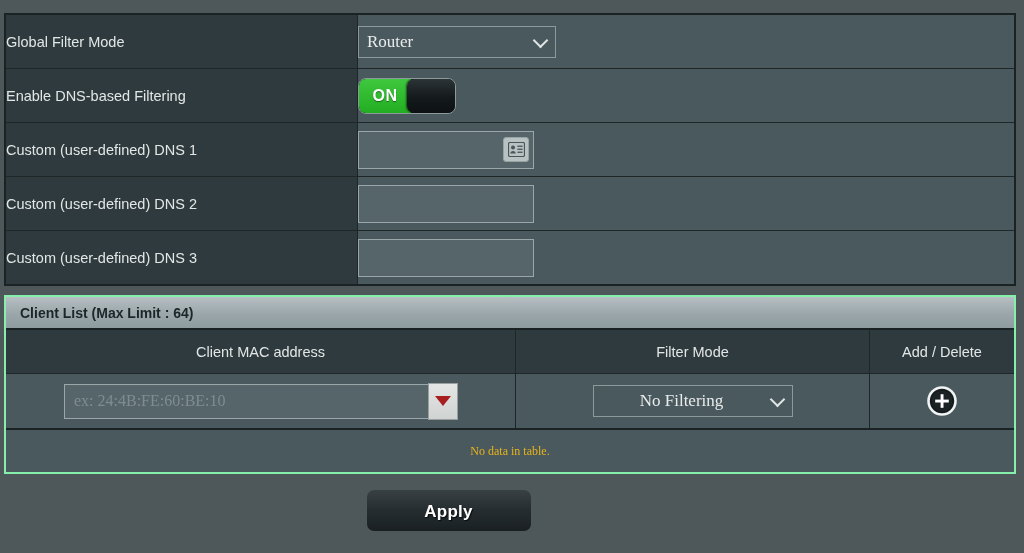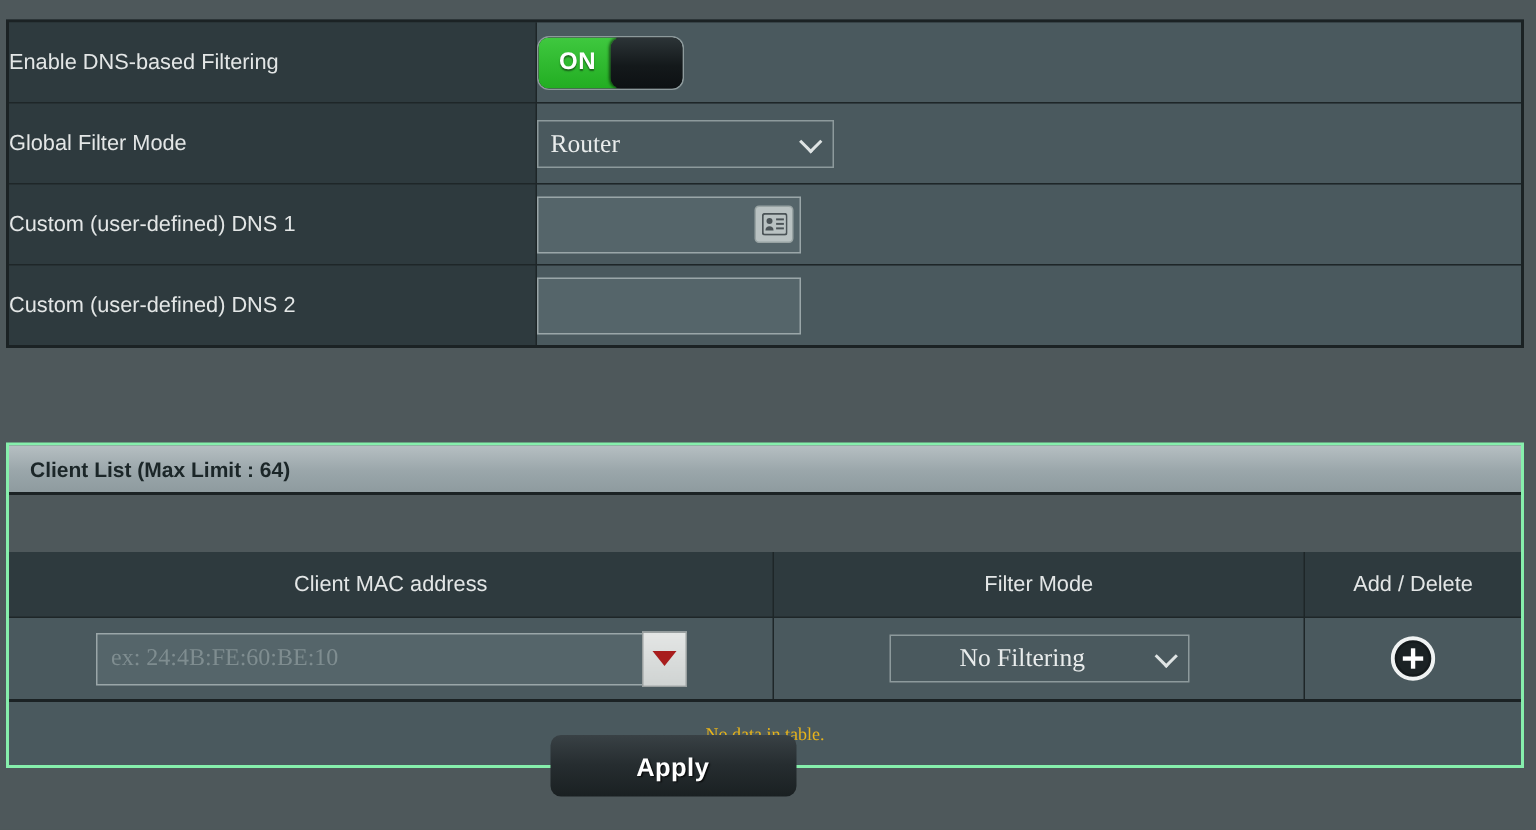--- a/index.html
+++ b/index.html
@@ -190,21 +190,20 @@
     font-size: 14px;
     font-weight: bold;
     padding-left: 14px;
     box-sizing: border-box;
     border-bottom: 2px solid #1b2224;
   }
   .client-table {
     width: 100%;
     border-collapse: collapse;
     table-layout: fixed;
-    margin-top: 38px;
   }
   .client-table th {
     background: #2e3a3e;
     color: #e3e6e6;
     font-size: 14.5px;
     font-weight: normal;
     height: 41px;
     border-right: 1px solid #1e2628;
     border-bottom: 1px solid #1e2628;
   }
@@ -308,37 +307,37 @@
 </style>
 </head>
 <body>
 
 <div class="page">
 
   <div class="settings-table">
     <table>
       <tbody>
           <tr>
+        <td class="cell-label">Global Filter Mode</td>
+        <td class="cell-value">
+          <div class="sel sel-global">
+            <span>Router</span>
+            <span class="chev"></span>
+          </div>
+        </td>
+      </tr>
+
+      <tr>
         <td class="cell-label">Enable DNS-based Filtering</td>
         <td class="cell-value">
           <div class="toggle">
             <div class="toggle-on-track">
               <span class="toggle-on-label">ON</span>
             </div>
             <div class="toggle-knob"></div>
-          </div>
-        </td>
-      </tr>
-
-      <tr>
-        <td class="cell-label">Global Filter Mode</td>
-        <td class="cell-value">
-          <div class="sel sel-global">
-            <span>Router</span>
-            <span class="chev"></span>
           </div>
         </td>
       </tr>
 
       <tr>
         <td class="cell-label">Custom (user-defined) DNS 1</td>
         <td class="cell-value">
           <span class="txtwrap">
             <input class="txt" type="text" value="" style="">
             <span class="card-icon-btn">
@@ -355,20 +354,26 @@
         </td>
       </tr>
 
       <tr>
         <td class="cell-label">Custom (user-defined) DNS 2</td>
         <td class="cell-value">
           <input class="txt" type="text" value="" style="">
         </td>
       </tr>
 
+      <tr>
+        <td class="cell-label">Custom (user-defined) DNS 3</td>
+        <td class="cell-value">
+          <input class="txt" type="text" value="" style="">
+        </td>
+      </tr>
     </tbody>
       </table>
   </div>
 
   <div class="client-panel">
     <div class="client-title">Client List (Max Limit : 64)</div>
 
     <table class="client-table">
       <tbody>
           <tr>

